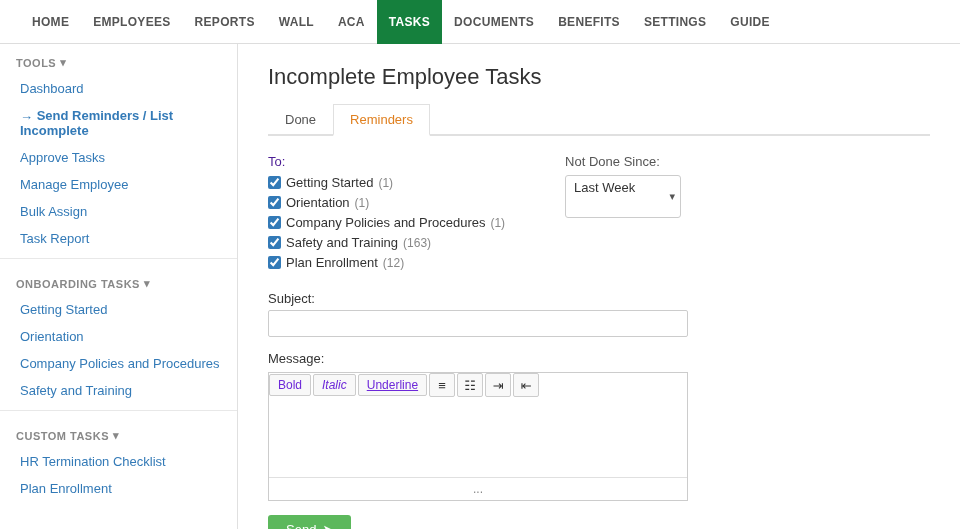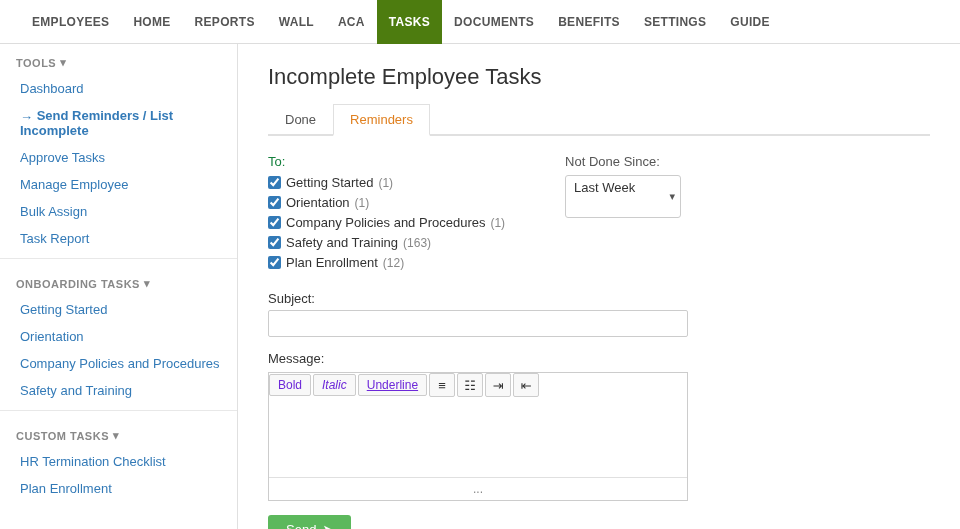--- a/index.html
+++ b/index.html
@@ -19,21 +19,21 @@
       color: #555;
       font-size: 12px;
       font-weight: bold;
       padding: 0 12px;
       height: 44px;
       display: flex;
       align-items: center;
       letter-spacing: 0.3px;
     }
     .top-nav a.active {
-      background: #4d7c0f;
+      background: #15803d;
       color: #fff;
     }
 
     
     .layout {
       display: flex;
       height: calc(529px - 44px);
       overflow: hidden;
     }
 
@@ -118,21 +118,21 @@
 
     
     .form-row {
       display: flex;
       gap: 60px;
       margin-bottom: 16px;
     }
 
     .to-section label {
       font-size: 13px;
-      color: #15803d;
+      color: #4c1d95;
       display: block;
       margin-bottom: 6px;
     }
 
     .checkbox-item {
       display: flex;
       align-items: center;
       gap: 5px;
       margin-bottom: 5px;
       font-size: 13px;
@@ -269,22 +269,22 @@
       cursor: pointer;
       display: inline-flex;
       align-items: center;
       gap: 6px;
     }
   </style>
 </head>
 <body>
 
 <nav class="top-nav">
+  <a>HOME</a>
   <a>EMPLOYEES</a>
-  <a>HOME</a>
   <a>REPORTS</a>
   <a>WALL</a>
   <a>ACA</a>
   <a class="active">TASKS</a>
   <a>DOCUMENTS</a>
   <a>BENEFITS</a>
   <a>SETTINGS</a>
   <a>GUIDE</a>
 </nav>
 

